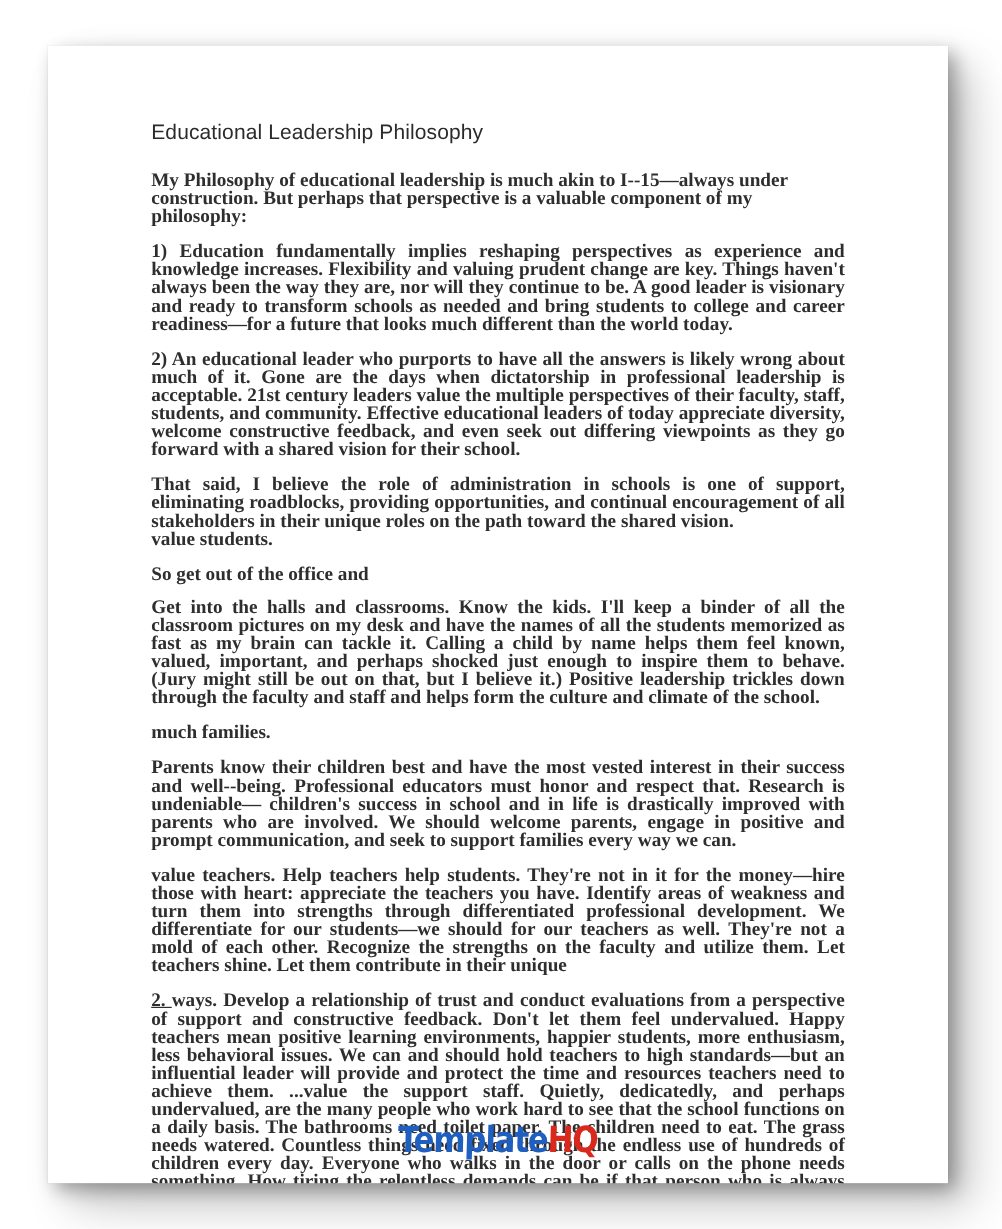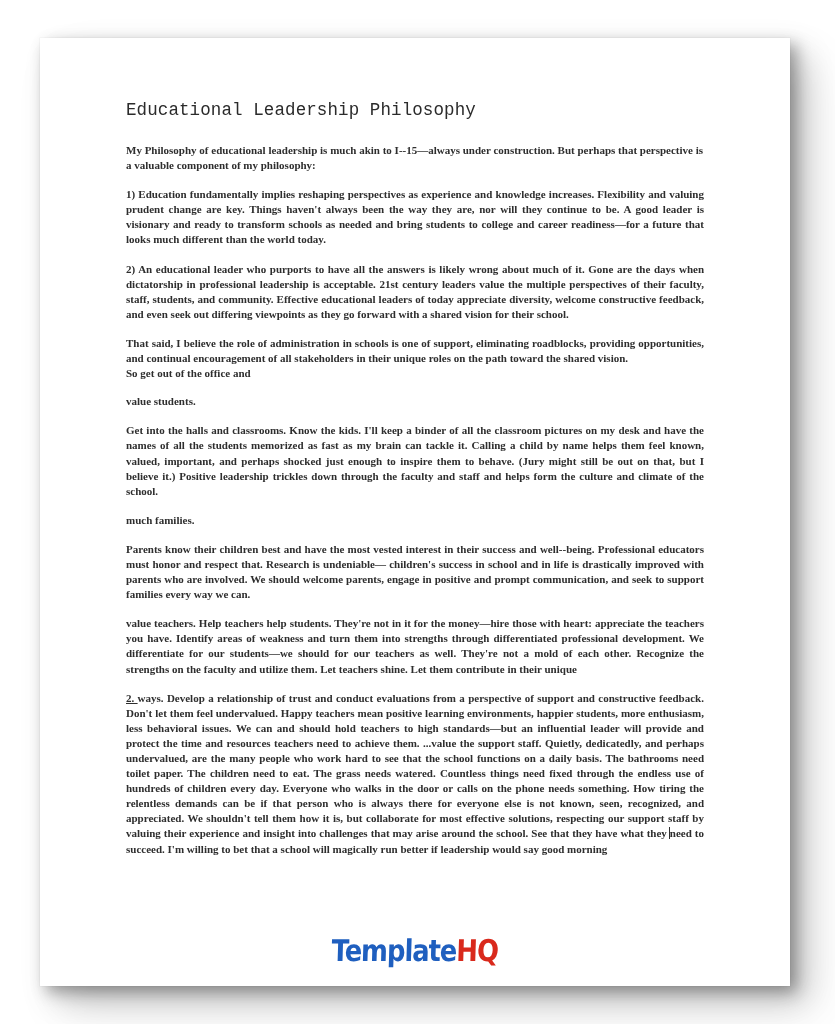--- a/index.html
+++ b/index.html
@@ -40,33 +40,33 @@
 
   
   .doc-body {
     position: absolute;
     left: 86px;
     top: 62px;
     width: 578px;
   }
 
   .doc-title {
-    font-family: Liberation Mono, monospace;
+    font-family: Liberation Sans, sans-serif;
     font-size: 17.5px;
     font-weight: 400;
     color: #2b2b2b;
     letter-spacing: 0.1px;
     margin: 0 0 22px 0;
     line-height: 1.2;
   }
 
   .para {
     font-family: "Liberation Serif", serif;
     font-weight: bold;
-    font-size: 11px;
+    font-size: 16px;
     line-height: 15.1px;
     color: #2e2e2e;
     margin: 0 0 14px 0;
     text-align: justify;
     -webkit-font-smoothing: antialiased;
   }
   .para.left {
     text-align: left;
   }
   .para.tight {
@@ -123,23 +123,23 @@
       <h1 class="doc-title">Educational Leadership Philosophy</h1>
 
       <p class="para left"> My Philosophy of educational leadership is much akin to I--15—always under construction. But perhaps that perspective is a valuable component of my philosophy:</p>
 
       <p class="para">1) Education fundamentally implies reshaping perspectives as experience and knowledge increases. Flexibility and valuing prudent change are key. Things haven't always been the way they are, nor will they continue to be. A good leader is visionary and ready to transform schools as needed and bring students to college and career readiness—for a future that looks much different than the world today.</p>
 
       <p class="para">2) An educational leader who purports to have all the answers is likely wrong about much of it. Gone are the days when dictatorship in professional leadership is acceptable. 21st century leaders value the multiple perspectives of their faculty, staff, students, and community. Effective educational leaders of today appreciate diversity, welcome constructive feedback, and even seek out differing viewpoints as they go forward with a shared vision for their school.</p>
 
       <p class="para tight">That said, I believe the role of administration in schools is one of support, eliminating roadblocks, providing opportunities, and continual encouragement of all stakeholders in their unique roles on the path toward the shared vision.</p>
 
+      <p class="para left">value students.</p>
+
       <p class="para left gap-sm">So get out of the office and</p>
-
-      <p class="para left">value students.</p>
 
       <p class="para">Get into the halls and classrooms. Know the kids. I'll keep a binder of all the classroom pictures on my desk and have the names of all the students memorized as fast as my brain can tackle it. Calling a child by name helps them feel known, valued, important, and perhaps shocked just enough to inspire them to behave. (Jury might still be out on that, but I believe it.) Positive leadership trickles down through the faculty and staff and helps form the culture and climate of the school.</p>
 
       <p class="para left"> much families.</p>
 
       <p class="para">Parents know their children best and have the most vested interest in their success and well--being. Professional educators must honor and respect that. Research is undeniable— children's success in school and in life is drastically improved with parents who are involved. We should welcome parents, engage in positive and prompt communication, and seek to support families every way we can.</p>
 
       <p class="para">value teachers. Help teachers help students. They're not in it for the money—hire those with heart: appreciate the teachers you have. Identify areas of weakness and turn them into strengths through differentiated professional development. We differentiate for our students—we should for our teachers as well. They're not a mold of each other. Recognize the strengths on the faculty and utilize them. Let teachers shine. Let them contribute in their unique</p>
 
       <p class="para"><span class="underline-seg">2. </span><span>ways. Develop a relationship of trust and conduct evaluations from a perspective of support and constructive feedback. Don't let them feel undervalued. Happy teachers mean positive learning environments, happier students, more enthusiasm, less behavioral issues. We can and should hold teachers to high standards—but an influential leader will provide and protect the time and resources teachers need to achieve them. ...value the support staff. Quietly, dedicatedly, and perhaps undervalued, are the many people who work hard to see that the school functions on a daily basis. The bathrooms need toilet paper. The children need to eat. The grass needs watered. Countless things need fixed through the endless use of hundreds of children every day. Everyone who walks in the door or calls on the phone needs something. How tiring the relentless demands can be if that person who is always there for everyone else is not known, seen, recognized, and appreciated. We shouldn't tell them how it is, but collaborate for most effective solutions, respecting our support staff by valuing their experience and insight into challenges that may arise around the school. See that they have what they</span><span class="caret"></span><span>need to succeed. I'm willing to bet that a school will magically run better if leadership would say good morning</span></p>

